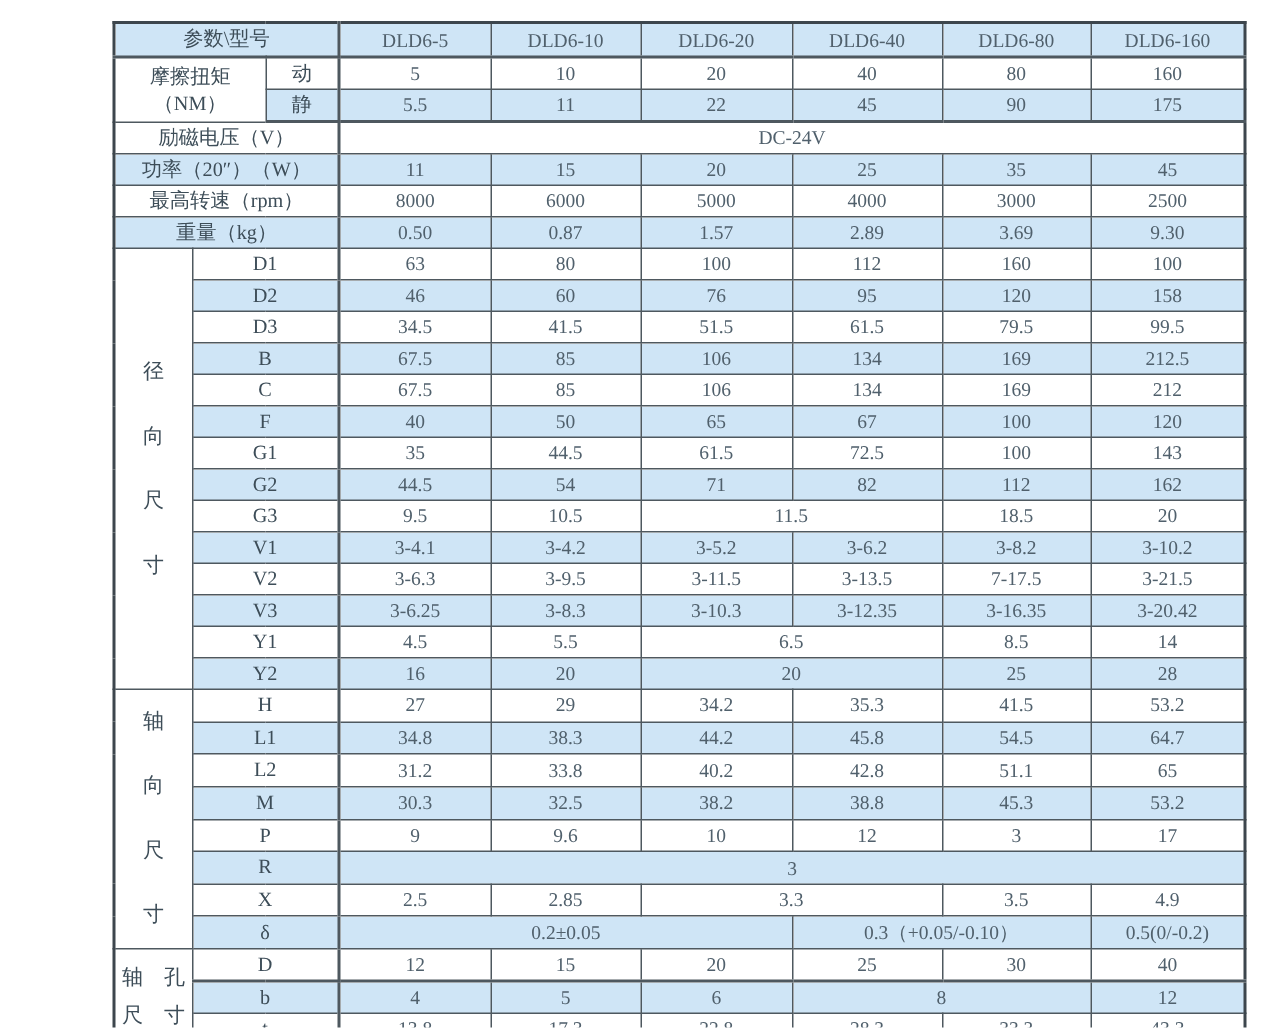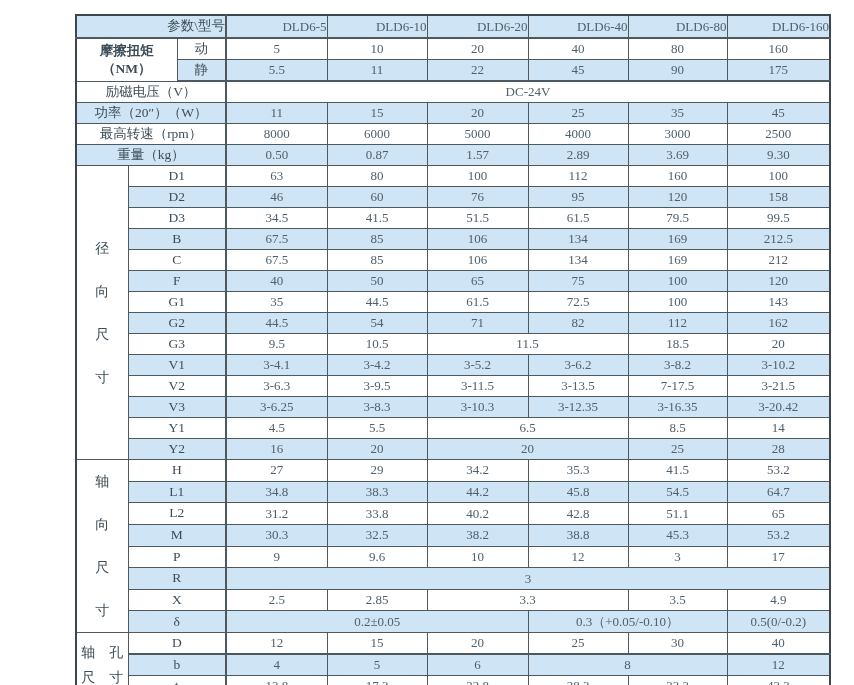--- a/index.html
+++ b/index.html
@@ -16,25 +16,25 @@
   td{
     border:1px solid #4e585f;
     text-align:center;vertical-align:middle;
     height:20px;padding:0;
     font-size:13px;line-height:1.05;
     color:#50606c;
     overflow:hidden;
   }
   tr.blue td{background:#cfe5f6;}
   tr.white td{background:#ffffff;}
-  tr.hdr td{height:21px;text-align:right;}
+  tr.hdr td{height:21px;}
   tr.tb td{border-bottom-width:2px;}
   td.lbl{color:#3d4d58;font-size:13.5px;border-right-width:2px;}
   td.hdr{font-size:13.5px;}
-  td.torque{white-space:pre-line;line-height:18px;border-right-width:1px;font-weight:bold;}
+  td.torque{white-space:pre-line;line-height:18px;border-right-width:1px;}
   td.vlabel{
     white-space:pre-line;line-height:43px;font-size:14px;
     background:#ffffff;border-right-width:1px;
   }
   td.vlabel2{
     white-space:pre-line;line-height:25px;font-size:14px;
     background:#ffffff;border-right-width:1px;
   }
 </style>
 </head>
@@ -161,21 +161,21 @@
           <td>106</td>
           <td>134</td>
           <td>169</td>
           <td>212</td>
         </tr>
         <tr class="blue">
           <td colspan="2" class="lbl">F</td>
           <td>40</td>
           <td>50</td>
           <td>65</td>
-          <td>75</td>
+          <td>67</td>
           <td>100</td>
           <td>120</td>
         </tr>
         <tr class="white">
           <td colspan="2" class="lbl">G1</td>
           <td>35</td>
           <td>44.5</td>
           <td>61.5</td>
           <td>72.5</td>
           <td>100</td>

